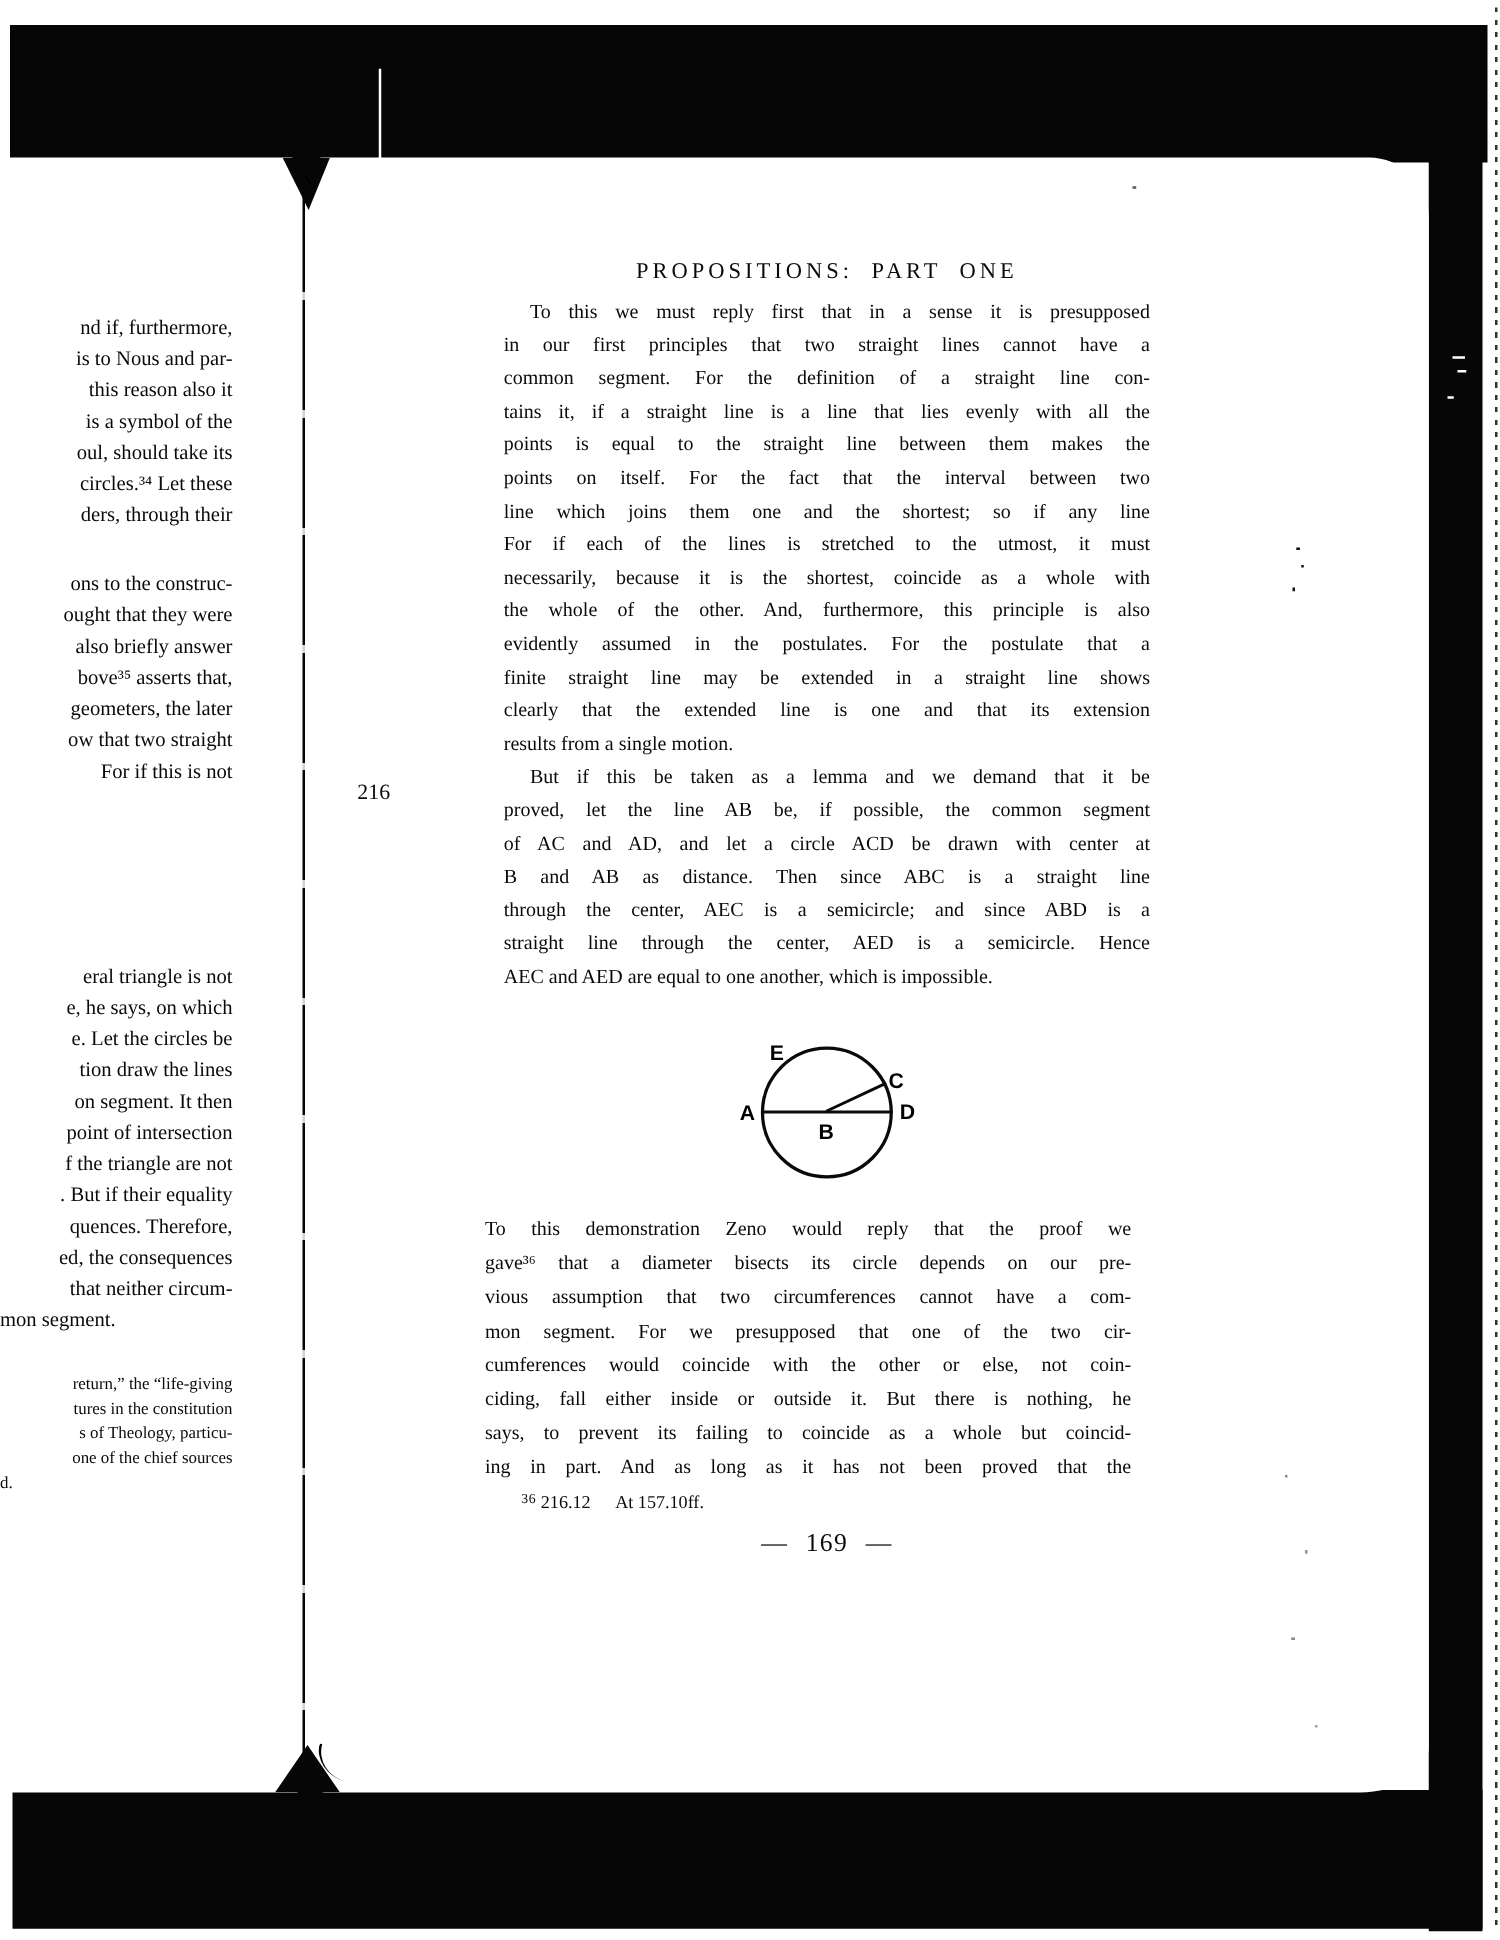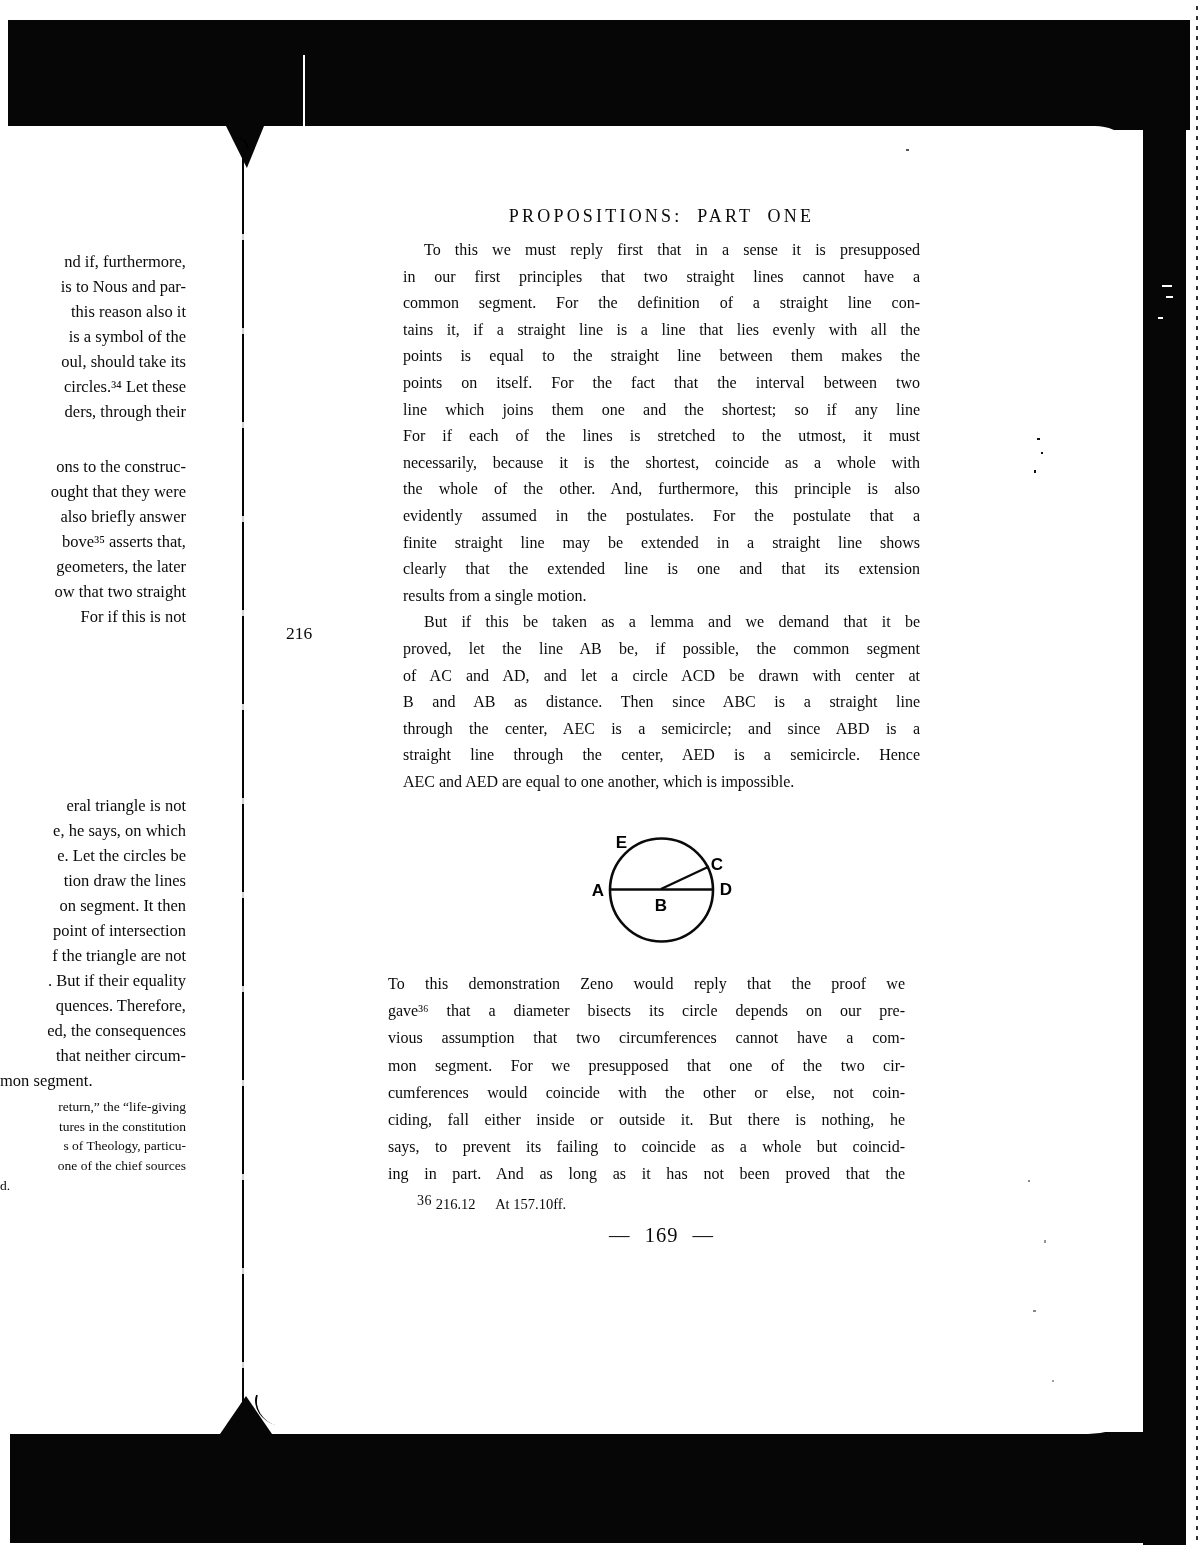--- a/index.html
+++ b/index.html
@@ -37,29 +37,29 @@
   #curl-2{left:236px;top:136px;width:10px;height:14px;border-right:2px solid #000;
     border-top-right-radius:100%;transform:rotate(-12deg);position:absolute;z-index:4}
   
   .txt{position:absolute;z-index:5}
   #running-head{left:403px;top:206px;width:517px;text-align:center;
     font-size:18px;letter-spacing:3.2px;word-spacing:7px;white-space:nowrap}
   #main-block-1{left:403px;top:237px;width:517px;font-size:16px;line-height:26.6px}
   #main-block-2{left:388px;top:970px;width:517px;font-size:16px;line-height:27.2px}
   #margin-number{left:276px;top:623px;width:46px;font-size:17.5px;text-align:center}
   #footnote-line{left:417px;top:1193px;font-size:14.5px;white-space:nowrap}
-  #footnote-line .fn-marker{font-size:14px;vertical-align:4px;letter-spacing:.5px}
+  #footnote-line .fn-marker{font-size:11px;vertical-align:4px;letter-spacing:.5px}
   #footnote-line .fn-src{margin-left:16px}
   #page-number{left:403px;top:1224px;width:517px;text-align:center;font-size:20.5px;
     letter-spacing:1px;word-spacing:8px}
   
   .frag{left:0;width:186px;font-size:16.5px;line-height:25px;position:absolute;z-index:5}
   #frag-1{top:249px}
   #frag-2{top:454px}
-  #frag-3{top:793px}
+  #frag-3{top:768px}
   #frag-4{top:1097px;font-size:13.5px;line-height:19.7px}
   
   .ln{height:inherit;overflow:visible;white-space:nowrap}
   .j{text-align:justify;text-align-last:justify}
   .l{text-align:left}
   .r{text-align:right}
   .ind{text-indent:21px}
   #diagram-svg{left:585px;top:821px;z-index:5;position:absolute}
   .dia-label{font-family:"Liberation Sans","DejaVu Sans",sans-serif;font-weight:bold;
     font-size:17px}

